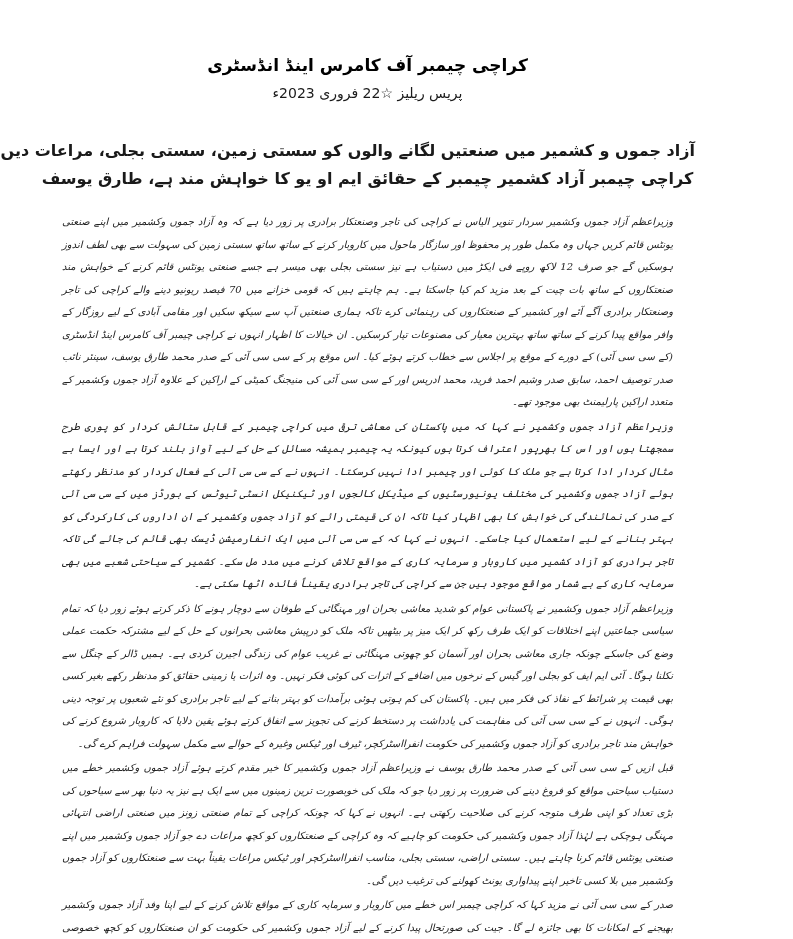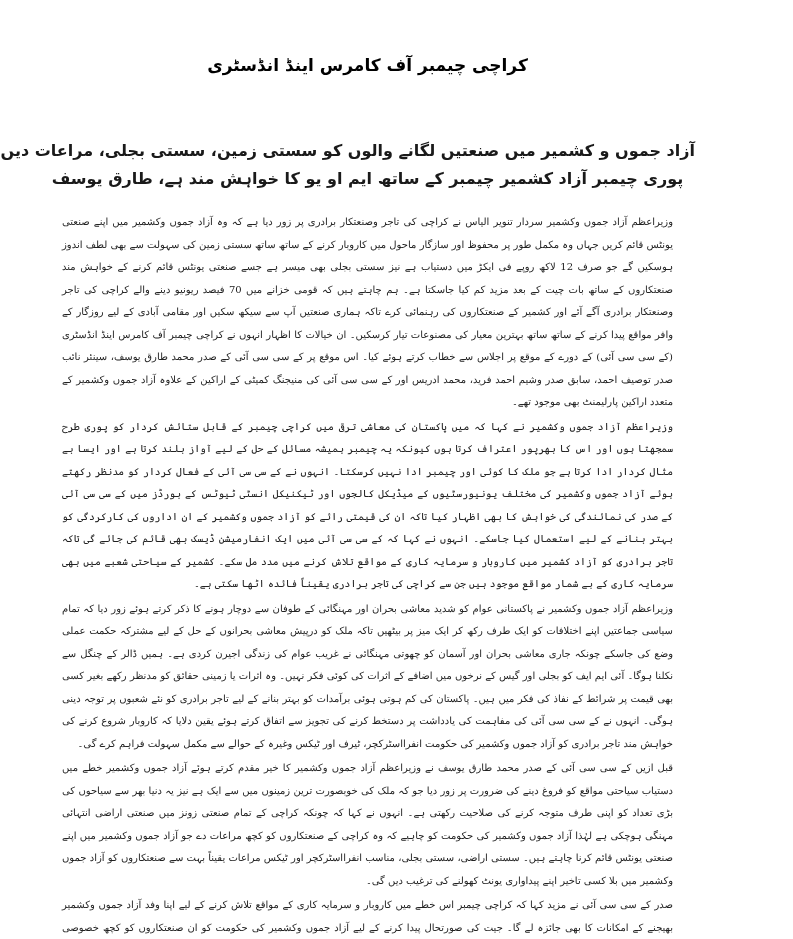--- a/index.html
+++ b/index.html
@@ -66,20 +66,21 @@
     font-family: "DejaVu Serif", serif;
     font-size: 10px;
     line-height: 22.5px;
     text-align: justify;
     text-align-last: right;
     color: #222;
   }
   .para {
     margin: 0 0 2px 0;
     text-indent: 0;
+    font-style: italic;
   }
   .signature {
     position: absolute;
     left: 0; right: 0;
     top: 877px;
     text-align: center;
     font-family: "DejaVu Serif", serif;
     color: #333;
   }
   .sig-name {
@@ -92,23 +93,29 @@
     margin-top: 6px;
   }
 </style>
 </head>
 <body>
 
 <div class="page">
 
   <div class="header org-title">کراچی چیمبر آف کامرس اینڈ انڈسٹری</div>
 
+  <div class="release-line">
+    <span>پریس ریلیز</span>
+    <span>☆</span><span class="date-num">22</span>
+    <span>فروری</span>
+    <span class="date-num">2023ء</span>
+  </div>
 
   <div class="headline h2">آزاد جموں و کشمیر میں صنعتیں لگانے والوں کو سستی زمین، سستی بجلی، مراعات دیں گے، سردار تنویر الیاس</div>
-  <div class="headline h3">پوری چیمبر آزاد کشمیر چیمبر کے ساتھ ایم او یو کا خواہش مند ہے، طارق یوسف</div>
+  <div class="headline h3">کراچی چیمبر آزاد کشمیر چیمبر کے حقائق ایم او یو کا خواہش مند ہے، طارق یوسف</div>
 
   <div class="body-text">
     <p class="para">وزیراعظم آزاد جموں وکشمیر سردار تنویر الیاس نے کراچی کی تاجر وصنعتکار برادری پر زور دیا ہے کہ وہ آزاد جموں وکشمیر میں اپنے صنعتی یونٹس قائم کریں جہاں وہ مکمل طور پر محفوظ اور سازگار ماحول میں کاروبار کرنے کے ساتھ ساتھ سستی زمین کی سہولت سے بھی لطف اندوز ہوسکیں گے جو صرف 12 لاکھ روپے فی ایکڑ میں دستیاب ہے نیز سستی بجلی بھی میسر ہے جسے صنعتی یونٹس قائم کرنے کے خواہش مند صنعتکاروں کے ساتھ بات چیت کے بعد مزید کم کیا جاسکتا ہے۔ ہم چاہتے ہیں کہ قومی خزانے میں 70 فیصد ریونیو دینے والے کراچی کی تاجر وصنعتکار برادری آگے آئے اور کشمیر کے صنعتکاروں کی رہنمائی کرے تاکہ ہماری صنعتیں آپ سے سیکھ سکیں اور مقامی آبادی کے لیے روزگار کے وافر مواقع پیدا کرنے کے ساتھ ساتھ بہترین معیار کی مصنوعات تیار کرسکیں۔ ان خیالات کا اظہار انہوں نے کراچی چیمبر آف کامرس اینڈ انڈسٹری (کے سی سی آئی) کے دورے کے موقع پر اجلاس سے خطاب کرتے ہوئے کیا۔ اس موقع پر کے سی سی آئی کے صدر محمد طارق یوسف، سینئر نائب صدر توصیف احمد، سابق صدر وشیم احمد فرید، محمد ادریس اور کے سی سی آئی کی منیجنگ کمیٹی کے اراکین کے علاوہ آزاد جموں وکشمیر کے متعدد اراکین پارلیمنٹ بھی موجود تھے۔</p>
     <p class="para">وزیراعظم آزاد جموں وکشمیر نے کہا کہ میں پاکستان کی معاشی ترقی میں کراچی چیمبر کے قابل ستائش کردار کو پوری طرح سمجھتا ہوں اور اس کا بھرپور اعتراف کرتا ہوں کیونکہ یہ چیمبر ہمیشہ مسائل کے حل کے لیے آواز بلند کرتا ہے اور ایسا بے مثال کردار ادا کرتا ہے جو ملک کا کوئی اور چیمبر ادا نہیں کرسکتا۔ انہوں نے کے سی سی آئی کے فعال کردار کو مدنظر رکھتے ہوئے آزاد جموں وکشمیر کی مختلف یونیورسٹیوں کے میڈیکل کالجوں اور ٹیکنیکل انسٹی ٹیوٹس کے بورڈز میں کے سی سی آئی کے صدر کی نمائندگی کی خواہش کا بھی اظہار کیا تاکہ ان کی قیمتی رائے کو آزاد جموں وکشمیر کے ان اداروں کی کارکردگی کو بہتر بنانے کے لیے استعمال کیا جاسکے۔ انہوں نے کہا کہ کے سی سی آئی میں ایک انفارمیشن ڈیسک بھی قائم کی جائے گی تاکہ تاجر برادری کو آزاد کشمیر میں کاروبار و سرمایہ کاری کے مواقع تلاش کرنے میں مدد مل سکے۔ کشمیر کے سیاحتی شعبے میں بھی سرمایہ کاری کے بے شمار مواقع موجود ہیں جن سے کراچی کی تاجر برادری یقیناً فائدہ اٹھا سکتی ہے۔</p>
     <p class="para">وزیراعظم آزاد جموں وکشمیر نے پاکستانی عوام کو شدید معاشی بحران اور مہنگائی کے طوفان سے دوچار ہونے کا ذکر کرتے ہوئے زور دیا کہ تمام سیاسی جماعتیں اپنے اختلافات کو ایک طرف رکھ کر ایک میز پر بیٹھیں تاکہ ملک کو درپیش معاشی بحرانوں کے حل کے لیے مشترکہ حکمت عملی وضع کی جاسکے چونکہ جاری معاشی بحران اور آسمان کو چھوتی مہنگائی نے غریب عوام کی زندگی اجیرن کردی ہے۔ ہمیں ڈالر کے چنگل سے نکلنا ہوگا۔ آئی ایم ایف کو بجلی اور گیس کے نرخوں میں اضافے کے اثرات کی کوئی فکر نہیں۔ وہ اثرات یا زمینی حقائق کو مدنظر رکھے بغیر کسی بھی قیمت پر شرائط کے نفاذ کی فکر میں ہیں۔ پاکستان کی کم ہوتی ہوئی برآمدات کو بہتر بنانے کے لیے تاجر برادری کو نئے شعبوں پر توجہ دینی ہوگی۔ انہوں نے کے سی سی آئی کی مفاہمت کی یادداشت پر دستخط کرنے کی تجویز سے اتفاق کرتے ہوئے یقین دلایا کہ کاروبار شروع کرنے کی خواہش مند تاجر برادری کو آزاد جموں وکشمیر کی حکومت انفرااسٹرکچر، ٹیرف اور ٹیکس وغیرہ کے حوالے سے مکمل سہولت فراہم کرے گی۔</p>
     <p class="para">قبل ازیں کے سی سی آئی کے صدر محمد طارق یوسف نے وزیراعظم آزاد جموں وکشمیر کا خیر مقدم کرتے ہوئے آزاد جموں وکشمیر خطے میں دستیاب سیاحتی مواقع کو فروغ دینے کی ضرورت پر زور دیا جو کہ ملک کی خوبصورت ترین زمینوں میں سے ایک ہے نیز یہ دنیا بھر سے سیاحوں کی بڑی تعداد کو اپنی طرف متوجہ کرنے کی صلاحیت رکھتی ہے۔ انہوں نے کہا کہ چونکہ کراچی کے تمام صنعتی زونز میں صنعتی اراضی انتہائی مہنگی ہوچکی ہے لہٰذا آزاد جموں وکشمیر کی حکومت کو چاہیے کہ وہ کراچی کے صنعتکاروں کو کچھ مراعات دے جو آزاد جموں وکشمیر میں اپنے صنعتی یونٹس قائم کرنا چاہتے ہیں۔ سستی اراضی، سستی بجلی، مناسب انفرااسٹرکچر اور ٹیکس مراعات یقیناً بہت سے صنعتکاروں کو آزاد جموں وکشمیر میں بلا کسی تاخیر اپنے پیداواری یونٹ کھولنے کی ترغیب دیں گی۔</p>
     <p class="para">صدر کے سی سی آئی نے مزید کہا کہ کراچی چیمبر اس خطے میں کاروبار و سرمایہ کاری کے مواقع تلاش کرنے کے لیے اپنا وفد آزاد جموں وکشمیر بھیجنے کے امکانات کا بھی جائزہ لے گا۔ جیت کی صورتحال پیدا کرنے کے لیے آزاد جموں وکشمیر کی حکومت کو ان صنعتکاروں کو کچھ خصوصی مراعات کے ساتھ تمام سہولیات فراہم کرنی ہوں گی جو آزاد جموں وکشمیر کے خصوصی اقتصادی زونز میں اپنے یونٹ قائم کرنے کا ارادہ رکھتے ہیں۔ کراچی چیمبر آزاد جموں وکشمیر چیمبر آف کامرس کے ساتھ ایک ایم او یو پر دستخط کرنے کی خواہش مند ہے تاکہ تاجر برادری ایک دوسرے کی مدد اور تعاون کرنے کے ساتھ ساتھ معیشت کو جاری بحرانوں سے نکالنے کے لیے اجتماعی کوششیں کرسکیں۔</p>
   </div>
 
 

